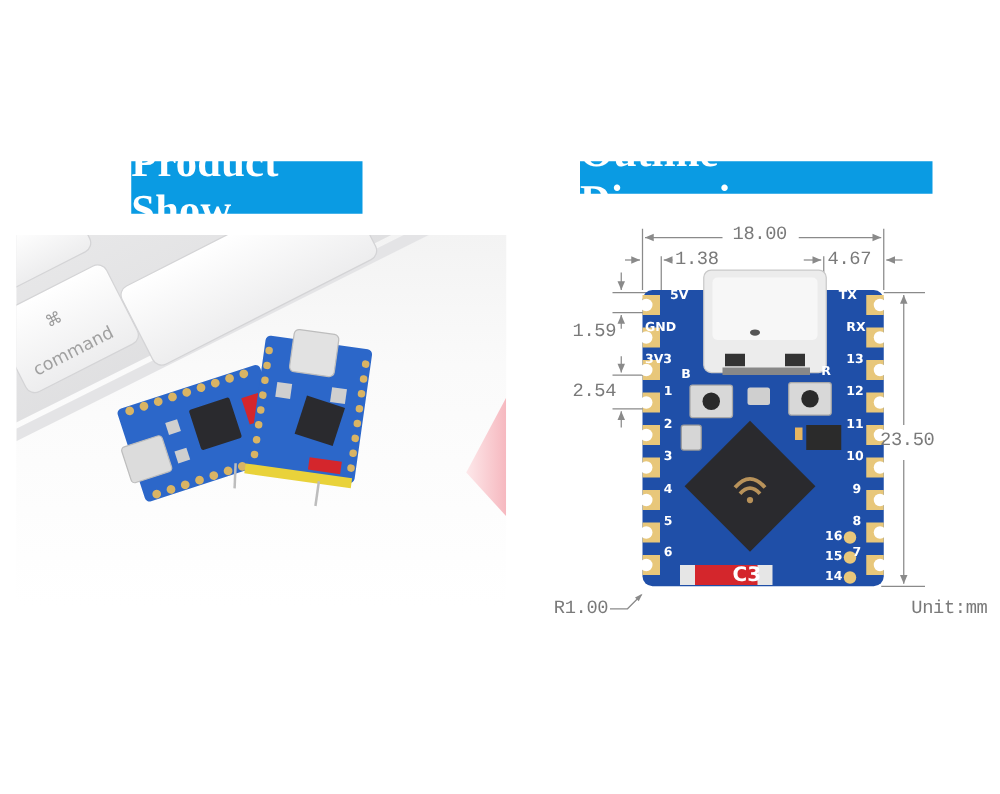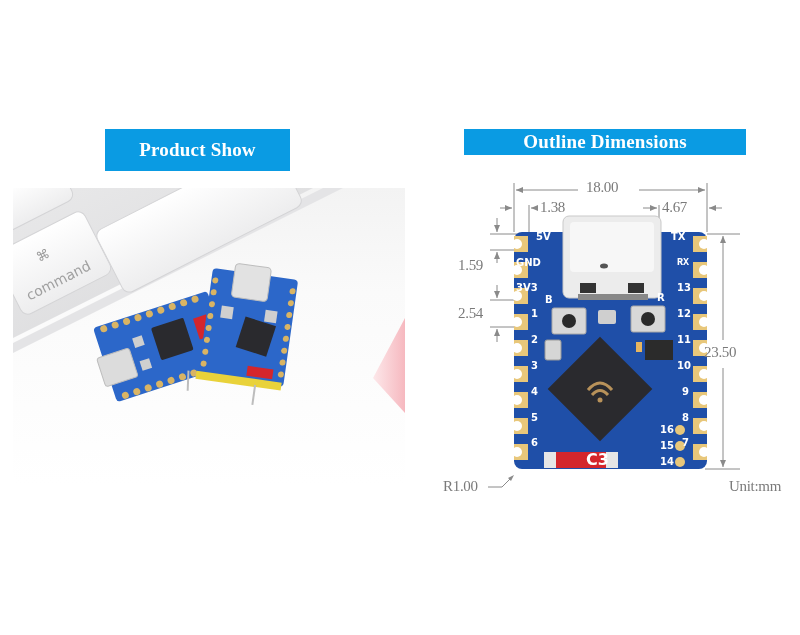--- a/index.html
+++ b/index.html
@@ -1,20 +1,20 @@
 <!DOCTYPE html>
 <html><head>
 <meta charset="utf-8">
 <style>
   html,body{margin:0;padding:0;background:#ffffff;}
   body{width:800px;height:635px;position:relative;overflow:hidden;font-family:"Liberation Sans",sans-serif;}
   .abs{position:absolute;}
-  .title-bar{position:absolute;background:#0a9be3;color:#ffffff;font-family:"Liberation Serif",serif;font-weight:bold;font-size:19px;display:flex;align-items:center;justify-content:center;letter-spacing:0.2px;}
+  .title-bar{position:absolute;background:#0a9be3;color:#ffffff;font-family:"Liberation Serif",serif;font-weight:bold;font-size:34px;display:flex;align-items:center;justify-content:center;letter-spacing:0.2px;}
   .photo{position:absolute;left:13px;top:188px;width:392px;height:297px;background:linear-gradient(180deg,#f3f3f3 0%,#fafafa 35%,#ffffff 100%);overflow:hidden;}
-  .dim-text{position:absolute;color:#7a7a7a;font-size:15px;font-family:Liberation Serif, serif;letter-spacing:-0.3px;white-space:nowrap;}
+  .dim-text{position:absolute;color:#7a7a7a;font-size:15px;font-family:Liberation Mono, monospace;letter-spacing:-0.3px;white-space:nowrap;}
   .pin-label{position:absolute;color:#ffffff;font-weight:bold;font-size:10px;font-family:"DejaVu Sans",sans-serif;line-height:10px;}
 </style>
 </head>
 <body>
 
 <div class="title-bar" style="left:105px;top:129px;width:185px;height:42px;">Product Show</div>
 
 <div class="title-bar" style="left:464px;top:129px;width:282px;height:26px;">Outline Dimensions</div>
 
 <div class="photo">
@@ -263,21 +263,21 @@
   <div class="pin-label" style="left:76px;top:108px;">3V3</div>
   <div class="pin-label" style="left:91px;top:134px;">1</div>
   <div class="pin-label" style="left:91px;top:160px;">2</div>
   <div class="pin-label" style="left:91px;top:186px;">3</div>
   <div class="pin-label" style="left:91px;top:212px;">4</div>
   <div class="pin-label" style="left:91px;top:238px;">5</div>
   <div class="pin-label" style="left:91px;top:263px;">6</div>
   <div class="pin-label" style="left:105px;top:120px;">B</div>
 
   <div class="pin-label" style="left:231px;top:57px;">TX</div>
-  <div class="pin-label" style="left:237px;top:83px;font-family:Liberation Mono, monospace;">RX</div>
+  <div class="pin-label" style="left:237px;top:83px;">RX</div>
   <div class="pin-label" style="left:237px;top:108px;">13</div>
   <div class="pin-label" style="left:237px;top:134px;">12</div>
   <div class="pin-label" style="left:237px;top:160px;">11</div>
   <div class="pin-label" style="left:237px;top:186px;">10</div>
   <div class="pin-label" style="left:242px;top:212px;">9</div>
   <div class="pin-label" style="left:242px;top:238px;">8</div>
   <div class="pin-label" style="left:242px;top:263px;">7</div>
   <div class="pin-label" style="left:217px;top:118px;">R</div>
 
   <div class="pin-label" style="left:220px;top:250px;">16</div>

